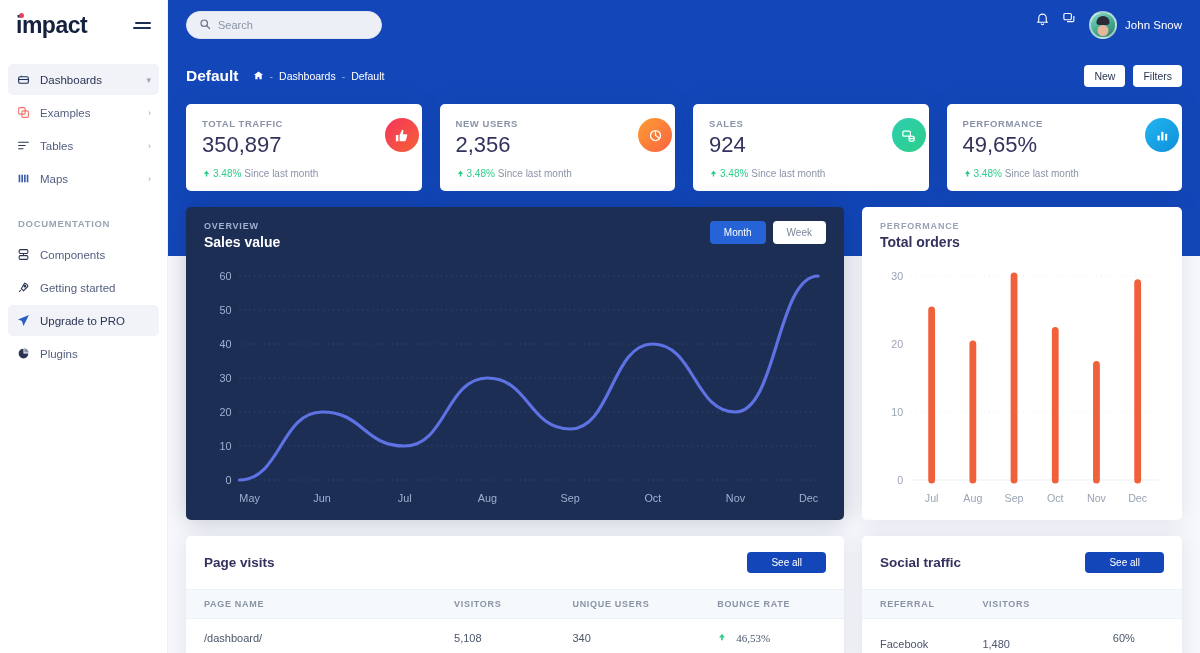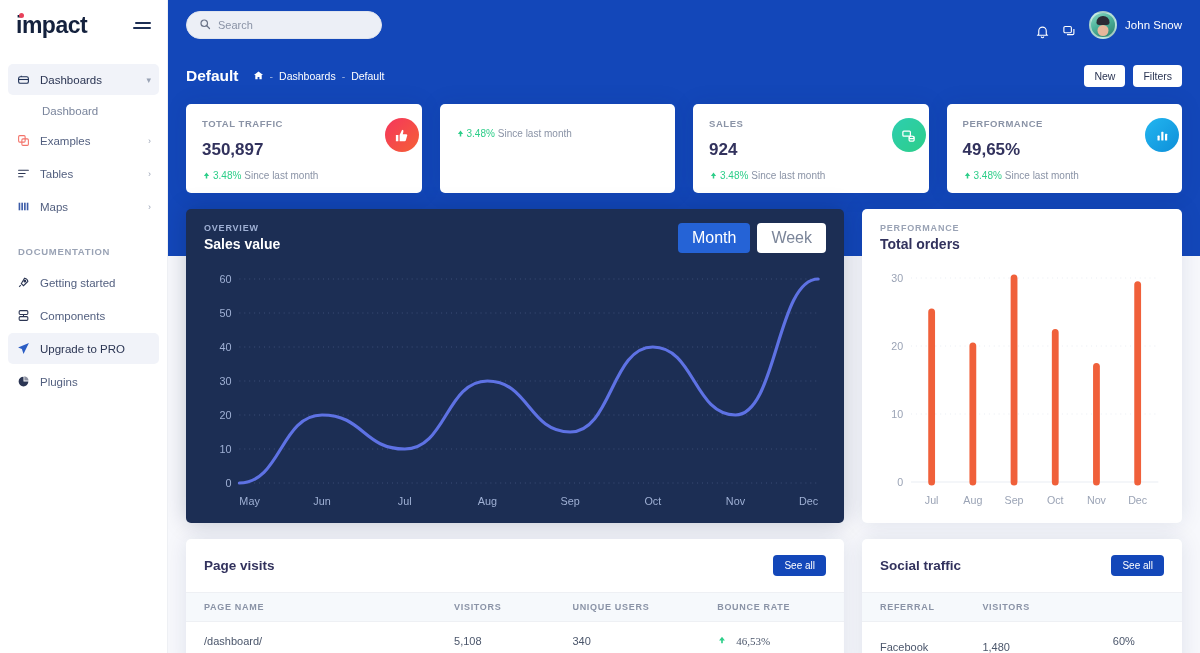--- a/index.html
+++ b/index.html
@@ -65,21 +65,21 @@
     width: 196px; height: 28px; background: #eceff6; border-radius: 20px;
     display: flex; align-items: center; gap: 7px; padding: 0 12px;
     border: 1px solid #dfe4ee;
   }
   .search input {
     border: none; outline: none; background: transparent;
     font-size: 11px; color: #6b7488; width: 100%;
     font-family: "Liberation Sans", sans-serif;
   }
   .search input::placeholder { color: #8a93a6; }
-  .topbar-right { margin-left: auto; display: flex; align-items: flex-end; gap: 12px; }
+  .topbar-right { margin-left: auto; display: flex; align-items: flex-start; gap: 12px; }
   .tb-icon { cursor: pointer; display: flex; align-items: center; }
   .user { display: flex; align-items: center; gap: 8px; cursor: pointer; }
   .avatar {
     width: 28px; height: 28px; border-radius: 50%; overflow: hidden;
     background: linear-gradient(150deg, #8fd9c6 0%, #4cb39a 45%, #2e7f6b 100%);
     position: relative; border: 2px solid rgba(255,255,255,.55);
   }
   .avatar::before {
     content: ""; position: absolute; width: 13px; height: 9px;
     background: #2b2b35; border-radius: 7px 7px 3px 3px;
@@ -107,21 +107,21 @@
   }
 
   
   .stats { display: flex; gap: 18px; padding: 10px 18px 0 18px; }
   .stat {
     flex: 1; background: #fff; border-radius: 5px; padding: 14px 3px 12px 16px;
     box-shadow: 0 0 22px rgba(20,40,90,.10); min-height: 82px;
   }
   .stat-top { display: flex; align-items: flex-start; }
   .stat-label { font-size: 9.5px; letter-spacing: .55px; color: #8a93a6; font-weight: bold; }
-  .stat-value { font-size: 17px; font-weight: bold; color: #32325d; margin-top: 11px; }
+  .stat-value { font-size: 22px; font-weight: normal; color: #32325d; margin-top: 3px; }
   .stat-ico {
     width: 34px; height: 34px; border-radius: 50%; margin-left: auto;
     display: flex; align-items: center; justify-content: center; color: #fff;
     flex: 0 0 34px;
   }
   .stat-foot { margin-top: 10px; font-size: 10px; color: #8a93a6; display: flex; align-items: center; gap: 3px; }
   .up { color: #2dce89; font-weight: 500; display: flex; align-items: center; gap: 2px; }
 
   
   .charts { display: flex; gap: 18px; padding: 16px 18px 0 18px; }
@@ -135,21 +135,21 @@
   }
   .chead { padding: 14px 18px 12px 18px; display: flex; align-items: flex-start; }
   .chead .eyebrow { font-size: 9px; letter-spacing: .8px; font-weight: bold; text-transform: uppercase; }
   .card-dark .eyebrow { color: #9fb0d4; }
   .card-light .eyebrow { color: #9aa3b5; }
   .chead .ctitle { font-size: 14px; font-weight: bold; margin-top: 3px; }
   .card-dark .ctitle { color: #fff; }
   .card-light .ctitle { color: #32325d; }
   .toggle { margin-left: auto; display: flex; gap: 7px; }
   .tg {
-    font-size: 16px; font-weight: 500; padding: 6px 14px; border-radius: 4px;
+    font-size: 10px; font-weight: 500; padding: 6px 14px; border-radius: 4px;
     cursor: pointer; border: none; font-family: "Liberation Sans", sans-serif;
   }
   .tg.on { background: #2563d6; color: #fff; }
   .tg.off { background: #fff; color: #7b8599; }
 
   .plot { position: relative; padding: 0 14px 8px 14px; }
   .plot svg { display: block; width: 100%; }
 
   
   .tables { display: flex; gap: 18px; padding: 16px 18px 18px 18px; }
@@ -158,21 +158,21 @@
     overflow: hidden;
   }
   .tcard.wide { flex: 1 1 0; }
   .tcard.narrow { width: 320px; min-width: 320px; }
   .thead-row {
     display: flex; align-items: center; padding: 16px 18px;
   }
   .thead-row .t { font-size: 13.5px; font-weight: bold; color: #32325d; }
   .see-all {
     margin-left: auto; background: #1347b9; color: #fff; font-size: 10px;
-    font-weight: 500; border: none; border-radius: 4px; padding: 5px 11px;
+    font-weight: 500; border: none; border-radius: 4px; padding: 5px 24px;
     cursor: pointer; font-family: "Liberation Sans", sans-serif;
   }
   table { width: 100%; border-collapse: collapse; }
   thead th {
     font-size: 9px; letter-spacing: .7px; color: #8a93a6; font-weight: bold;
     text-align: left; padding: 9px 0 9px 18px; background: #f6f9fc;
     border-top: 1px solid #eef0f4; border-bottom: 1px solid #eef0f4;
     text-transform: uppercase; white-space: nowrap;
   }
   tbody td {
@@ -207,23 +207,20 @@
         <span class="ico">
           <svg width="13" height="13" viewBox="0 0 24 24" fill="none" stroke="#1c2e54" stroke-width="2">
             <rect x="3" y="7" width="18" height="12" rx="3"></rect>
               <path d="M3 12h18"></path>
               <path d="M8 7V5"></path>
           </svg>
         </span>
         <span class="lbl">Dashboards</span>
         <span class="chev">▾</span>
       </div>
-      <div class="nav-sub">
-        <span>Dashboard</span>
-      </div>
 
       <div class="nav-item">
         <span class="ico">
           <svg width="13" height="13" viewBox="0 0 24 24" fill="none" stroke="#f3736a" stroke-width="2">
             <rect x="3" y="3" width="12" height="12" rx="2"></rect>
               <rect x="9" y="9" width="12" height="12" rx="2"></rect>
           </svg>
         </span>
         <span class="lbl">Examples</span>
         <span class="chev">›</span>
@@ -252,37 +249,37 @@
         </span>
         <span class="lbl">Maps</span>
         <span class="chev">›</span>
       </div>
 
       <div class="nav-section">DOCUMENTATION</div>
 
       <div class="nav-item">
         <span class="ico">
           <svg width="13" height="13" viewBox="0 0 24 24" fill="none" stroke="#2b3553" stroke-width="2">
+            <rect x="4" y="3" width="16" height="7" rx="2"></rect>
+              <rect x="4" y="14" width="16" height="7" rx="2"></rect>
+            <path d="M12 10v4"></path>
+          </svg>
+        </span>
+        <span class="lbl">Components</span>
+      </div>
+
+      <div class="nav-item">
+        <span class="ico">
+          <svg width="13" height="13" viewBox="0 0 24 24" fill="none" stroke="#2b3553" stroke-width="2">
             <path d="M14 4c4 1 6 3 6 6l-8 8-4-4 6-10z"></path>
               <circle cx="14.5" cy="9.5" r="1.6" fill="#2b3553"></circle>
             <path d="M7 17l-3 3"></path>
           </svg>
         </span>
         <span class="lbl">Getting started</span>
-      </div>
-
-      <div class="nav-item">
-        <span class="ico">
-          <svg width="13" height="13" viewBox="0 0 24 24" fill="none" stroke="#2b3553" stroke-width="2">
-            <rect x="4" y="3" width="16" height="7" rx="2"></rect>
-              <rect x="4" y="14" width="16" height="7" rx="2"></rect>
-            <path d="M12 10v4"></path>
-          </svg>
-        </span>
-        <span class="lbl">Components</span>
       </div>
 
       <div class="nav-item active">
         <span class="ico">
           <svg width="13" height="13" viewBox="0 0 24 24" fill="#2b5dc4">
             <path d="M22 2L2 10l7 3 3 9 10-20z"></path>
           </svg>
         </span>
         <span class="lbl">Upgrade to PRO</span>
       </div>
@@ -371,20 +368,32 @@
               <svg width="9" height="9" viewBox="0 0 24 24" fill="#2dce89">
                   <path d="M12 4l7 9h-5v7h-4v-7H5z"></path>
                 </svg>
               <span>3.48%</span>
             </span>
             <span>Since last month</span>
           </div>
         </div>
 
         <div class="stat">
+          <div class="stat-top">
+            <div>
+              <div class="stat-label">NEW USERS</div>
+              <div class="stat-value">2,356</div>
+            </div>
+            <span class="stat-ico" style="background:linear-gradient(135deg,#fb9d34,#fb6340)">
+              <svg width="15" height="15" viewBox="0 0 24 24" fill="none" stroke="#fff" stroke-width="2">
+                <circle cx="12" cy="12" r="8"></circle>
+                  <path d="M12 4v8l6 4"></path>
+              </svg>
+            </span>
+          </div>
           <div class="stat-foot">
             <span class="up">
               <svg width="9" height="9" viewBox="0 0 24 24" fill="#2dce89">
                   <path d="M12 4l7 9h-5v7h-4v-7H5z"></path>
                 </svg>
               <span>3.48%</span>
             </span>
             <span>Since last month</span>
           </div>
         </div>

